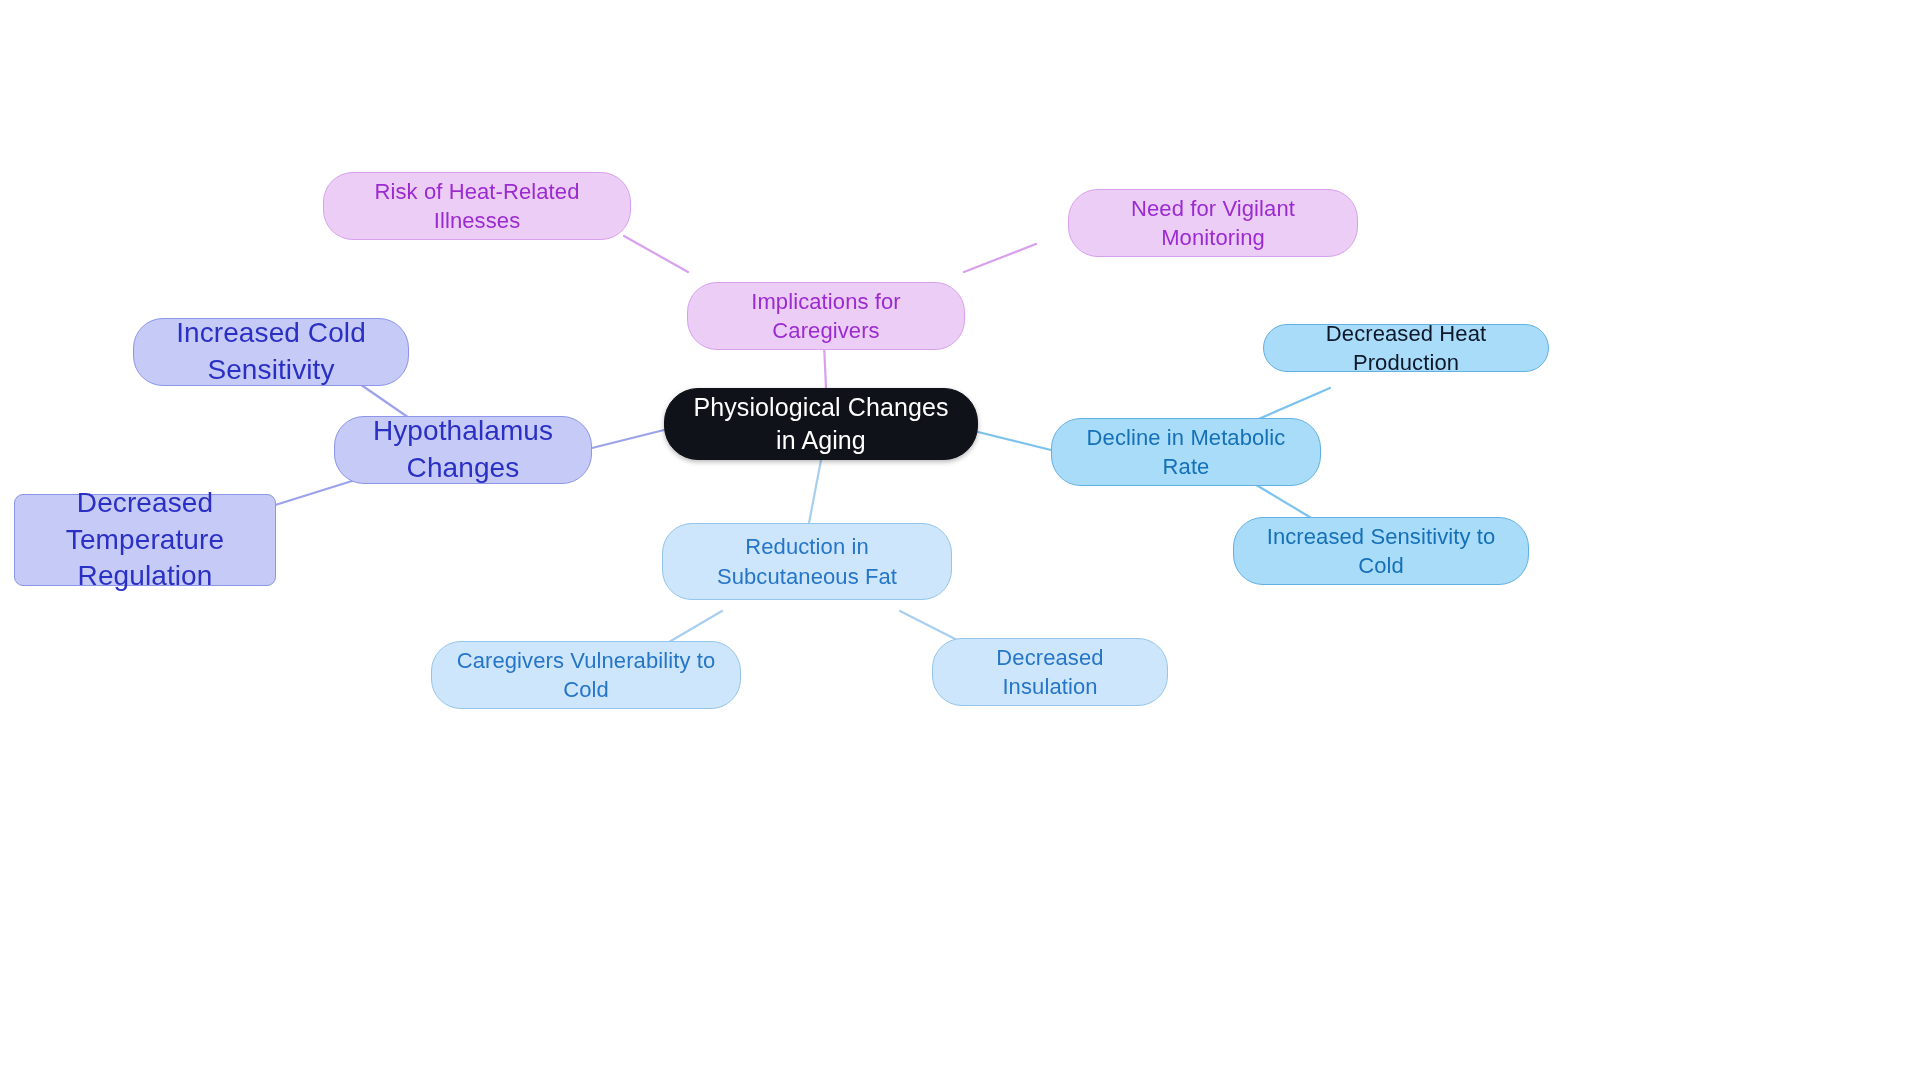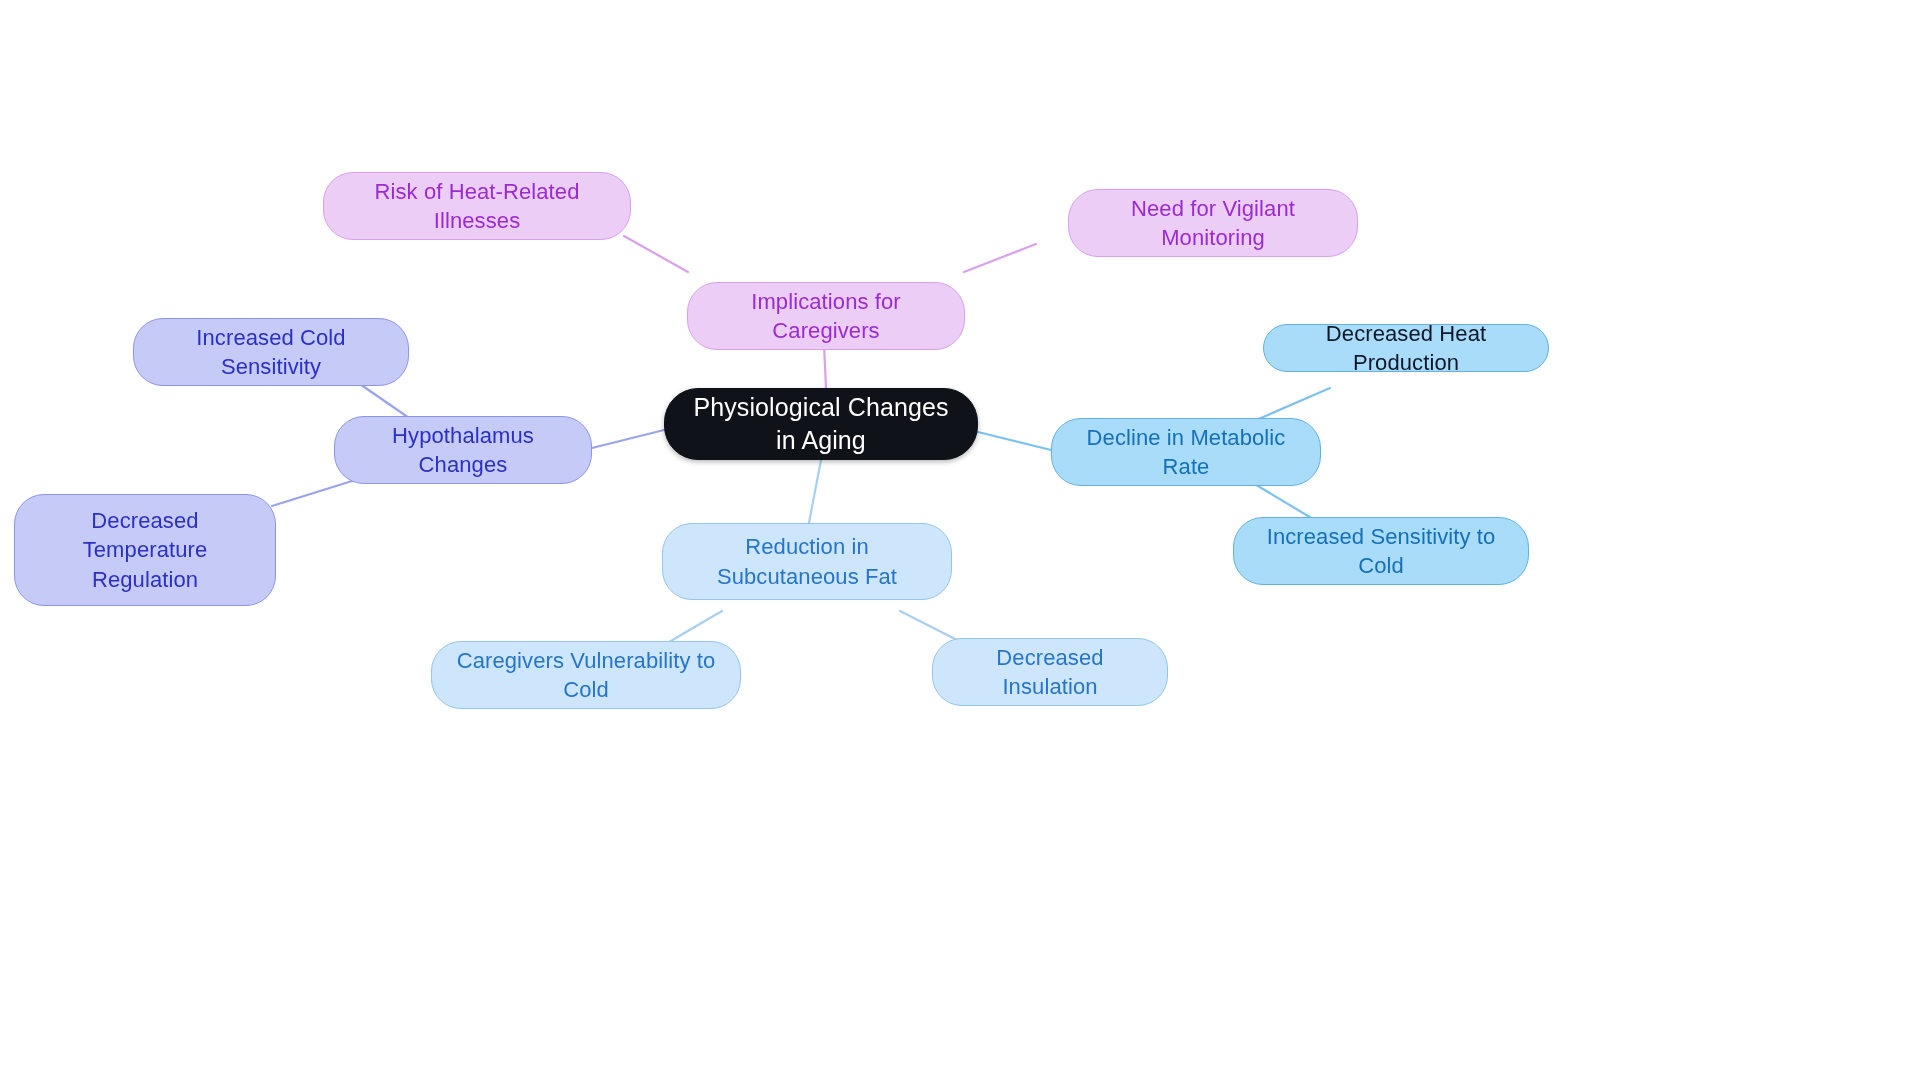--- a/index.html
+++ b/index.html
@@ -50,21 +50,21 @@
     color: #ffffff;
     font-size: 25px;
     border-radius: 34px;
     box-shadow: 0 2px 5px rgba(0,0,0,0.28);
     justify-content: flex-end;
   }
   .node-violet {
     background: #c6caf6;
     border-color: #8d95ea;
     color: #2b30c4;
-    font-size: 22px;
+    font-size: 28px;
   }
   .node-pink {
     background: #eccdf5;
     border-color: #d9a0ee;
     color: #9b2bd1;
     font-size: 22px;
   }
   .node-blue {
     background: #a9dcf8;
     border-color: #63b1e3;
@@ -98,21 +98,21 @@
       <line x1="900" y1="611" x2="963" y2="643" stroke="#a8cff0" stroke-width="2.2" stroke-linecap="round"></line>
     </svg>
 
   <div id="node-layer">
       <div class="node node-root" style="left: 664px; top: 388px; width: 314px; height: 72px; background: rgb(15, 18, 24); color: rgb(255, 255, 255);"><span>Physiological Changes in Aging</span></div>
       <div class="node node-pink" style="left: 687px; top: 261px; width: 278px; height: 68px; background: rgb(236, 205, 245); border-color: rgb(217, 160, 238); color: rgb(155, 43, 209); margin-top: 21px;"><span>Implications for Caregivers</span></div>
       <div class="node node-pink" style="left: 323px; top: 172px; width: 308px; height: 68px; background: rgb(236, 205, 245); border-color: rgb(217, 160, 238); color: rgb(155, 43, 209);"><span>Risk of Heat-Related Illnesses</span></div>
       <div class="node node-pink" style="left: 1068px; top: 189px; width: 290px; height: 68px; background: rgb(236, 205, 245); border-color: rgb(217, 160, 238); color: rgb(155, 43, 209);"><span>Need for Vigilant Monitoring</span></div>
       <div class="node node-violet" style="left: 334px; top: 416px; width: 258px; height: 68px; background: rgb(198, 202, 246); border-color: rgb(141, 149, 234); color: rgb(43, 48, 196);"><span>Hypothalamus Changes</span></div>
       <div class="node node-violet" style="left: 133px; top: 318px; width: 276px; height: 68px; background: rgb(198, 202, 246); border-color: rgb(141, 149, 234); color: rgb(43, 48, 196);"><span>Increased Cold Sensitivity</span></div>
-      <div class="node node-violet" style="left: 14px; top: 494px; width: 262px; height: 112px; background: rgb(198, 202, 246); border-color: rgb(141, 149, 234); color: rgb(43, 48, 196);"><span>Decreased Temperature Regulation</span></div>
+      <div class="node node-violet" style="left: 14px; top: 494px; width: 262px; height: 92px; background: rgb(198, 202, 246); border-color: rgb(141, 149, 234); color: rgb(43, 48, 196); border-radius: 9px;"><span>Decreased Temperature Regulation</span></div>
       <div class="node node-blue" style="left: 1051px; top: 418px; width: 270px; height: 68px; background: rgb(169, 220, 248); border-color: rgb(99, 177, 227); color: rgb(21, 112, 184);"><span>Decline in Metabolic Rate</span></div>
       <div class="node node-blue" style="left: 1263px; top: 324px; width: 286px; height: 48px; background: rgb(169, 220, 248); border-color: rgb(99, 177, 227); color: #0f172a;"><span>Decreased Heat Production</span></div>
       <div class="node node-blue" style="left: 1233px; top: 517px; width: 296px; height: 68px; background: rgb(169, 220, 248); border-color: rgb(99, 177, 227); color: rgb(21, 112, 184);"><span>Increased Sensitivity to Cold</span></div>
       <div class="node node-lightblue" style="left: 662px; top: 523px; width: 290px; height: 77px; background: rgb(206, 230, 251); border-color: rgb(148, 197, 234); color: rgb(37, 117, 200);"><span>Reduction in Subcutaneous Fat</span></div>
       <div class="node node-lightblue" style="left: 431px; top: 641px; width: 310px; height: 68px; background: rgb(206, 230, 251); border-color: rgb(148, 197, 234); color: rgb(37, 117, 200);"><span>Caregivers Vulnerability to Cold</span></div>
       <div class="node node-lightblue" style="left: 932px; top: 638px; width: 236px; height: 68px; background: rgb(206, 230, 251); border-color: rgb(148, 197, 234); color: rgb(37, 117, 200);"><span>Decreased Insulation</span></div>
     </div>
 
 </div>
 

